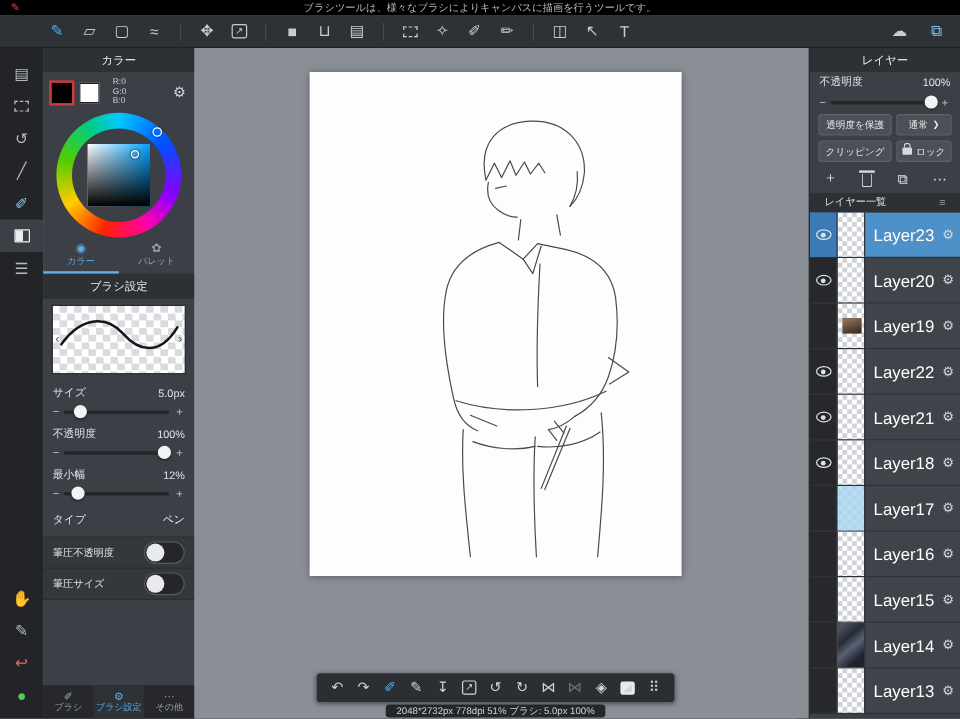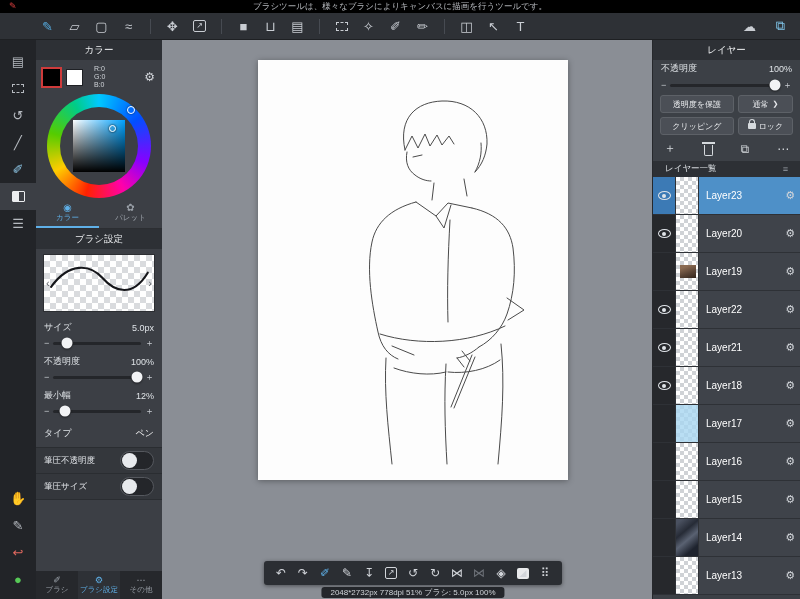--- a/index.html
+++ b/index.html
@@ -89,21 +89,21 @@
   .canvas { position:absolute; left:96px; top:20px; width:310px; height:420px; background:#fdfdfd; box-shadow:0 1px 6px rgba(0,0,0,.35); }
   .canvas svg { display:block; width:100%; height:100%; }
 
   .bottom-toolbar { position:absolute; left:50%; bottom:14px; transform:translateX(-50%); display:flex; align-items:center; gap:8px; background:#2b2e33; border-radius:3px; padding:3px 10px; box-shadow:0 1px 4px rgba(0,0,0,.45); }
   .bt-item { display:flex; align-items:center; justify-content:center; min-width:14px; height:18px; font-size:12px; color:#d2d5da; cursor:pointer; }
   .bt-item .glyph { color:var(--c,inherit); }
 
   .status-pill { position:absolute; left:50%; bottom:1px; transform:translateX(-50%); background:rgba(28,30,34,.93); color:#cfd3d8; font-size:8px; line-height:11px; padding:0 9px; border-radius:3px; white-space:nowrap; }
 
   
-  .right-panel { position:absolute; top:40px; right:0; bottom:0; width:148px; background:#3c4046; border-left:1px solid #26282c; display:flex; flex-direction:column; }
+  .right-panel { position:absolute; top:40px; right:0; bottom:0; width:126px; background:#3c4046; border-left:1px solid #26282c; display:flex; flex-direction:column; }
   .op-row { display:flex; justify-content:space-between; align-items:center; padding:0 8px; height:17px; font-size:9px; color:#dfe3e7; }
   .btn-row { display:flex; gap:4px; padding:2px 7px; }
   .btn { flex:1; height:18px; background:#4b4f56; border:1px solid #5d6167; border-radius:3px; color:#e8eaed; font-size:8px; display:flex; align-items:center; justify-content:center; cursor:pointer; font-family:inherit; }
   .btn .chev { margin-left:4px; font-size:7px; }
   .btn.protect { flex:1.35; }
   .lock-icon { position:relative; display:inline-block; width:8px; height:6px; background:#d6dade; border-radius:1px; margin-right:3px; }
   .lock-icon::before { content:""; position:absolute; left:1px; top:-4px; width:4px; height:4px; border:1.5px solid #d6dade; border-bottom:none; border-radius:3px 3px 0 0; }
   .licon-row { display:flex; align-items:center; justify-content:space-between; padding:3px 11px 4px; }
   .licon { font-size:12px; color:#d6dade; cursor:pointer; display:flex; align-items:center; }
   .trash-icon { position:relative; display:inline-block; width:9px; height:11px; border:1px solid #d6dade; border-top:none; border-radius:0 0 2px 2px; margin-top:3px; }
@@ -115,21 +115,21 @@
   .layer-row.selected { background:#4e90c8; }
   .eye-cell { width:22px; align-self:stretch; background:#26282c; display:flex; align-items:center; justify-content:center; }
   .layer-row.selected .eye-cell { background:#3c7ab5; }
   .eye { display:inline-block; width:13px; height:9px; border:1.5px solid #dfe3e8; border-radius:50%; position:relative; visibility:hidden; }
   .eye.on { visibility:visible; }
   .eye::after { content:""; position:absolute; left:3px; top:1.5px; width:4px; height:4px; background:#dfe3e8; border-radius:50%; }
   .thumb { width:24px; align-self:stretch; position:relative; background:conic-gradient(#cfd2d6 25%,#fff 25% 50%,#cfd2d6 50% 75%,#fff 75%); background-size:8px 8px; border-left:1px solid #2e3136; border-right:1px solid #2e3136; }
   .thumb-photo::after { content:""; position:absolute; left:4px; top:12px; width:16px; height:13px; background:linear-gradient(160deg,#8a6a52 20%,#5a4436 60%,#33261d); }
   .thumb-blue::after { content:""; position:absolute; inset:0; background:rgba(168,214,240,.8); }
   .thumb-sketch::after { content:""; position:absolute; inset:0; background:linear-gradient(140deg,#4a5160 10%,#262b36 35%,#5a6272 55%,#1e232e 80%); }
-  .layer-name { flex:1; font-size:10px; color:#fff; padding-left:7px; }
+  .layer-name { flex:1; font-size:14px; color:#fff; padding-left:7px; }
   .layer-row .gear { margin:0 5px 0 0; font-size:11px; }
 </style>
 </head>
 <body>
 
 <div class="app">
 
   <div class="top-msg">
     <span class="app-pen">✎</span>
     <span class="msg">ブラシツールは、様々なブラシによりキャンバスに描画を行うツールです。</span>

